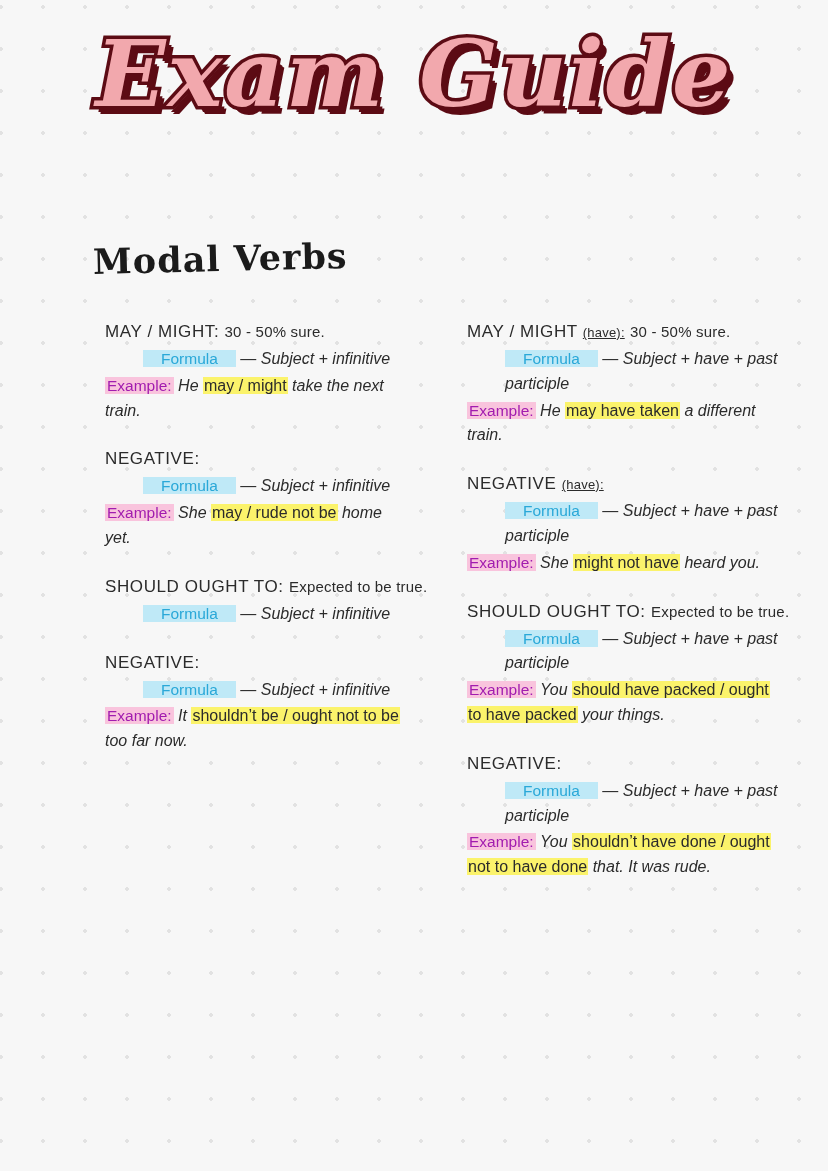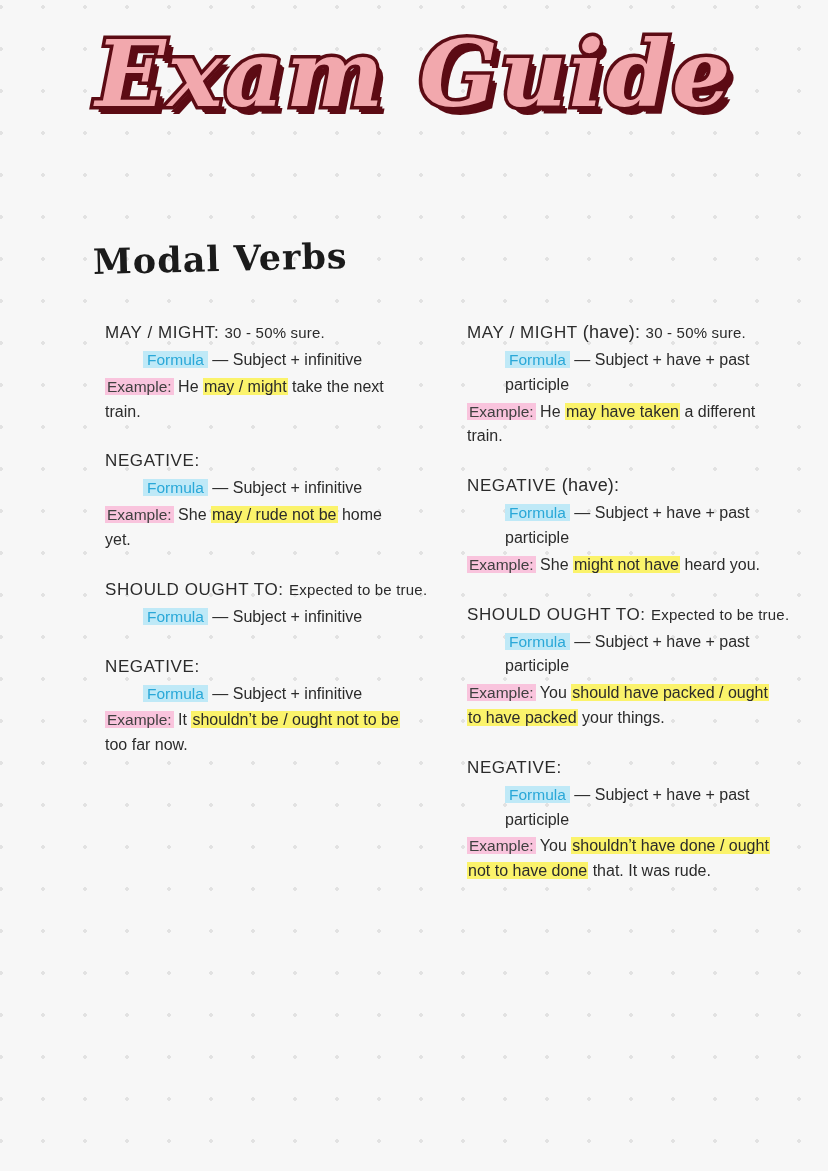--- a/index.html
+++ b/index.html
@@ -83,59 +83,60 @@
 
   .head {
     font-family: "Liberation Sans", sans-serif;
     font-size: 17px;
     letter-spacing: .6px;
     color: #2b2b2b;
     margin-bottom: 5px;
     white-space: nowrap;
   }
   .head .sub {
-    font-size: 18px;
+    font-size: 13px;
     letter-spacing: .2px;
+    text-decoration: underline;
   }
   .head .desc {
     font-size: 15px;
     letter-spacing: .2px;
   }
 
   .line {
     font-size: 16px;
     color: #2b2b2b;
     line-height: 1.55;
     margin-bottom: 2px;
   }
   .line.indent { padding-left: 38px; }
 
   .tag-formula {
     color: #2aa8d8;
     background: #bfe9f7;
-    padding: 0 4px;
+    padding: 0 18px;
     font-size: 15.5px;
   }
   .dash { color: #2b2b2b; }
 
   .tag-example {
-    color: #404040;
+    color: #a21caf;
     background: #f9c4dd;
     padding: 0 2px;
     font-size: 15.5px;
   }
 
   .hl {
     background: #fbf36b;
     padding: 0 1px;
     box-decoration-break: clone;
     -webkit-box-decoration-break: clone;
   }
 
-  .txt { color: #2b2b2b; }
+  .txt { color: #2b2b2b; font-style: italic; }
 </style>
 </head>
 <body>
 
 <div id="page">
 
   <div id="title-wrap">
     <span id="title">Exam Guide</span>
   </div>
 

